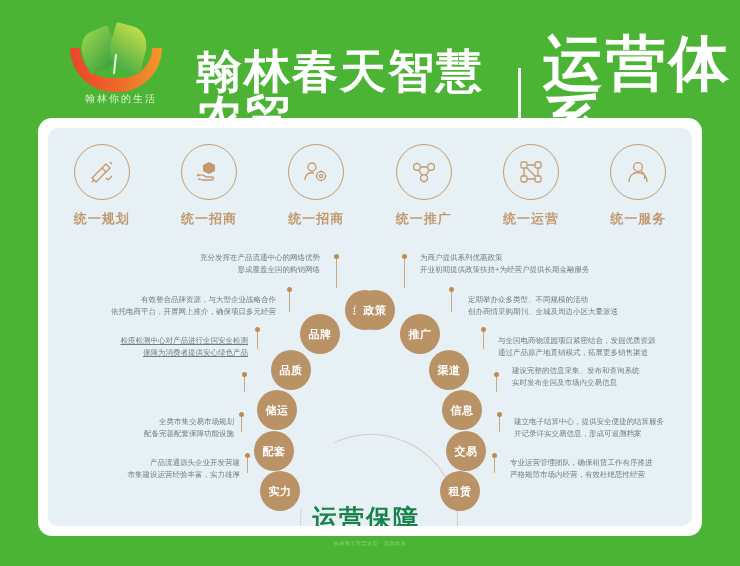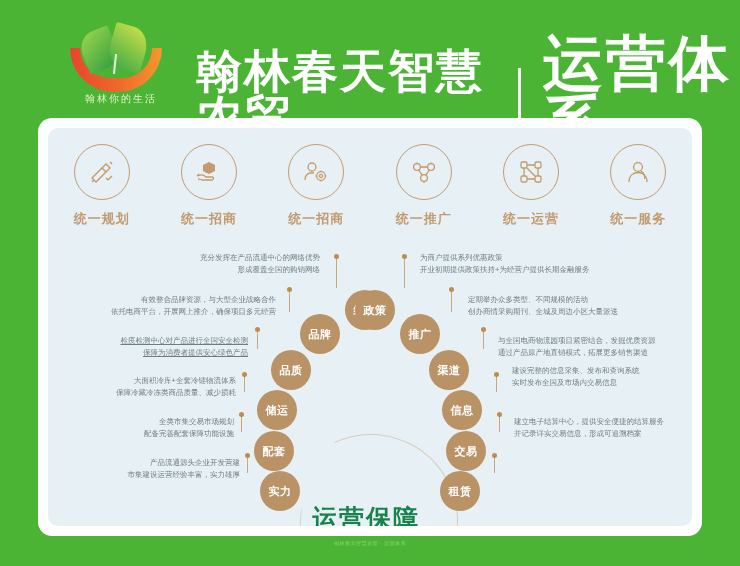--- a/index.html
+++ b/index.html
@@ -210,24 +210,20 @@
       <div class="stem" style="left:209px;top:203px;height:18px;"></div>
       <div class="dot" style="left:207px;top:199px;"></div>
       <div class="note r" style="left:0px;top:207px;width:200px;text-decoration:underline;">
         <div>检疫检测中心对产品进行全国安全检测</div>
         <div>保障为消费者提供安心绿色产品</div>
       </div>
 
       <div class="bub" style="left:209px;top:262px;width:40px;height:40px;">储运</div>
       <div class="stem" style="left:196px;top:248px;height:16px;"></div>
       <div class="dot" style="left:194px;top:244px;"></div>
-      <div class="note r" style="left:0px;top:247px;width:188px;">
-        <div>大面积冷库+全套冷链物流体系</div>
-        <div>保障冷藏冷冻类商品质量、减少损耗</div>
-      </div>
 
       <div class="bub" style="left:206px;top:303px;width:40px;height:40px;">配套</div>
       <div class="stem" style="left:193px;top:288px;height:16px;"></div>
       <div class="dot" style="left:191px;top:284px;"></div>
       <div class="note r" style="left:0px;top:288px;width:186px;">
         <div>全类市集交易市场规划</div>
         <div>配备完善配套保障功能设施</div>
       </div>
 
       <div class="bub" style="left:212px;top:343px;width:40px;height:40px;">实力</div>
@@ -274,18 +270,22 @@
       <div class="stem" style="left:451px;top:288px;height:16px;"></div>
       <div class="dot" style="left:449px;top:284px;"></div>
       <div class="note l" style="left:466px;top:288px;width:200px;">
         <div>建立电子结算中心，提供安全便捷的结算服务</div>
         <div>并记录详实交易信息，形成可追溯档案</div>
       </div>
 
       <div class="bub" style="left:392px;top:343px;width:40px;height:40px;">租赁</div>
       <div class="stem" style="left:446px;top:329px;height:16px;"></div>
       <div class="dot" style="left:444px;top:325px;"></div>
+      <div class="note l" style="left:462px;top:329px;width:206px;">
+        <div>专业运营管理团队，确保租赁工作有序推进</div>
+        <div>严格规范市场内经营，有效杜绝恶性经营</div>
+      </div>
 
     </div>
   </div>
 
   <div class="footer">翰林春天智慧农贸 · 运营体系</div>
 </div>
 
 </body></html>

